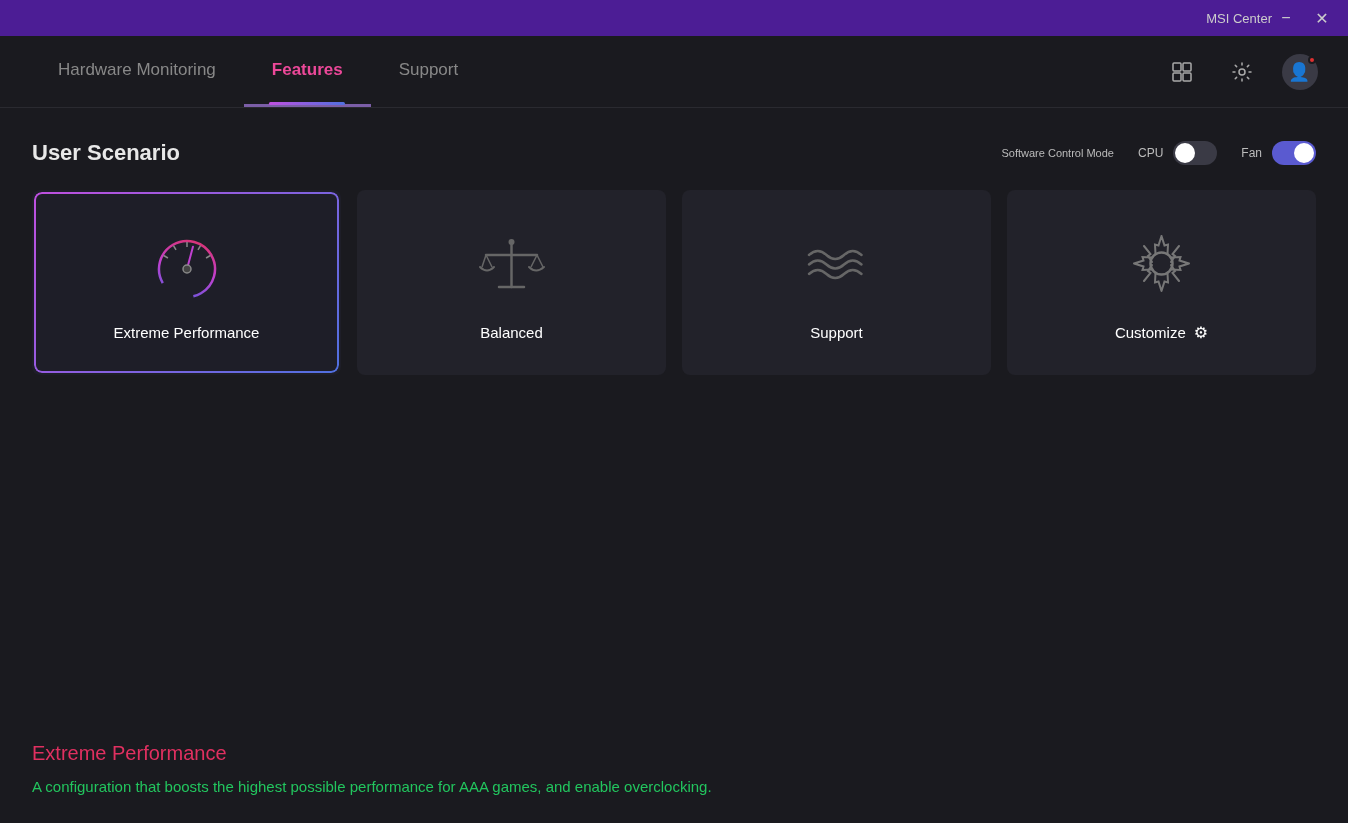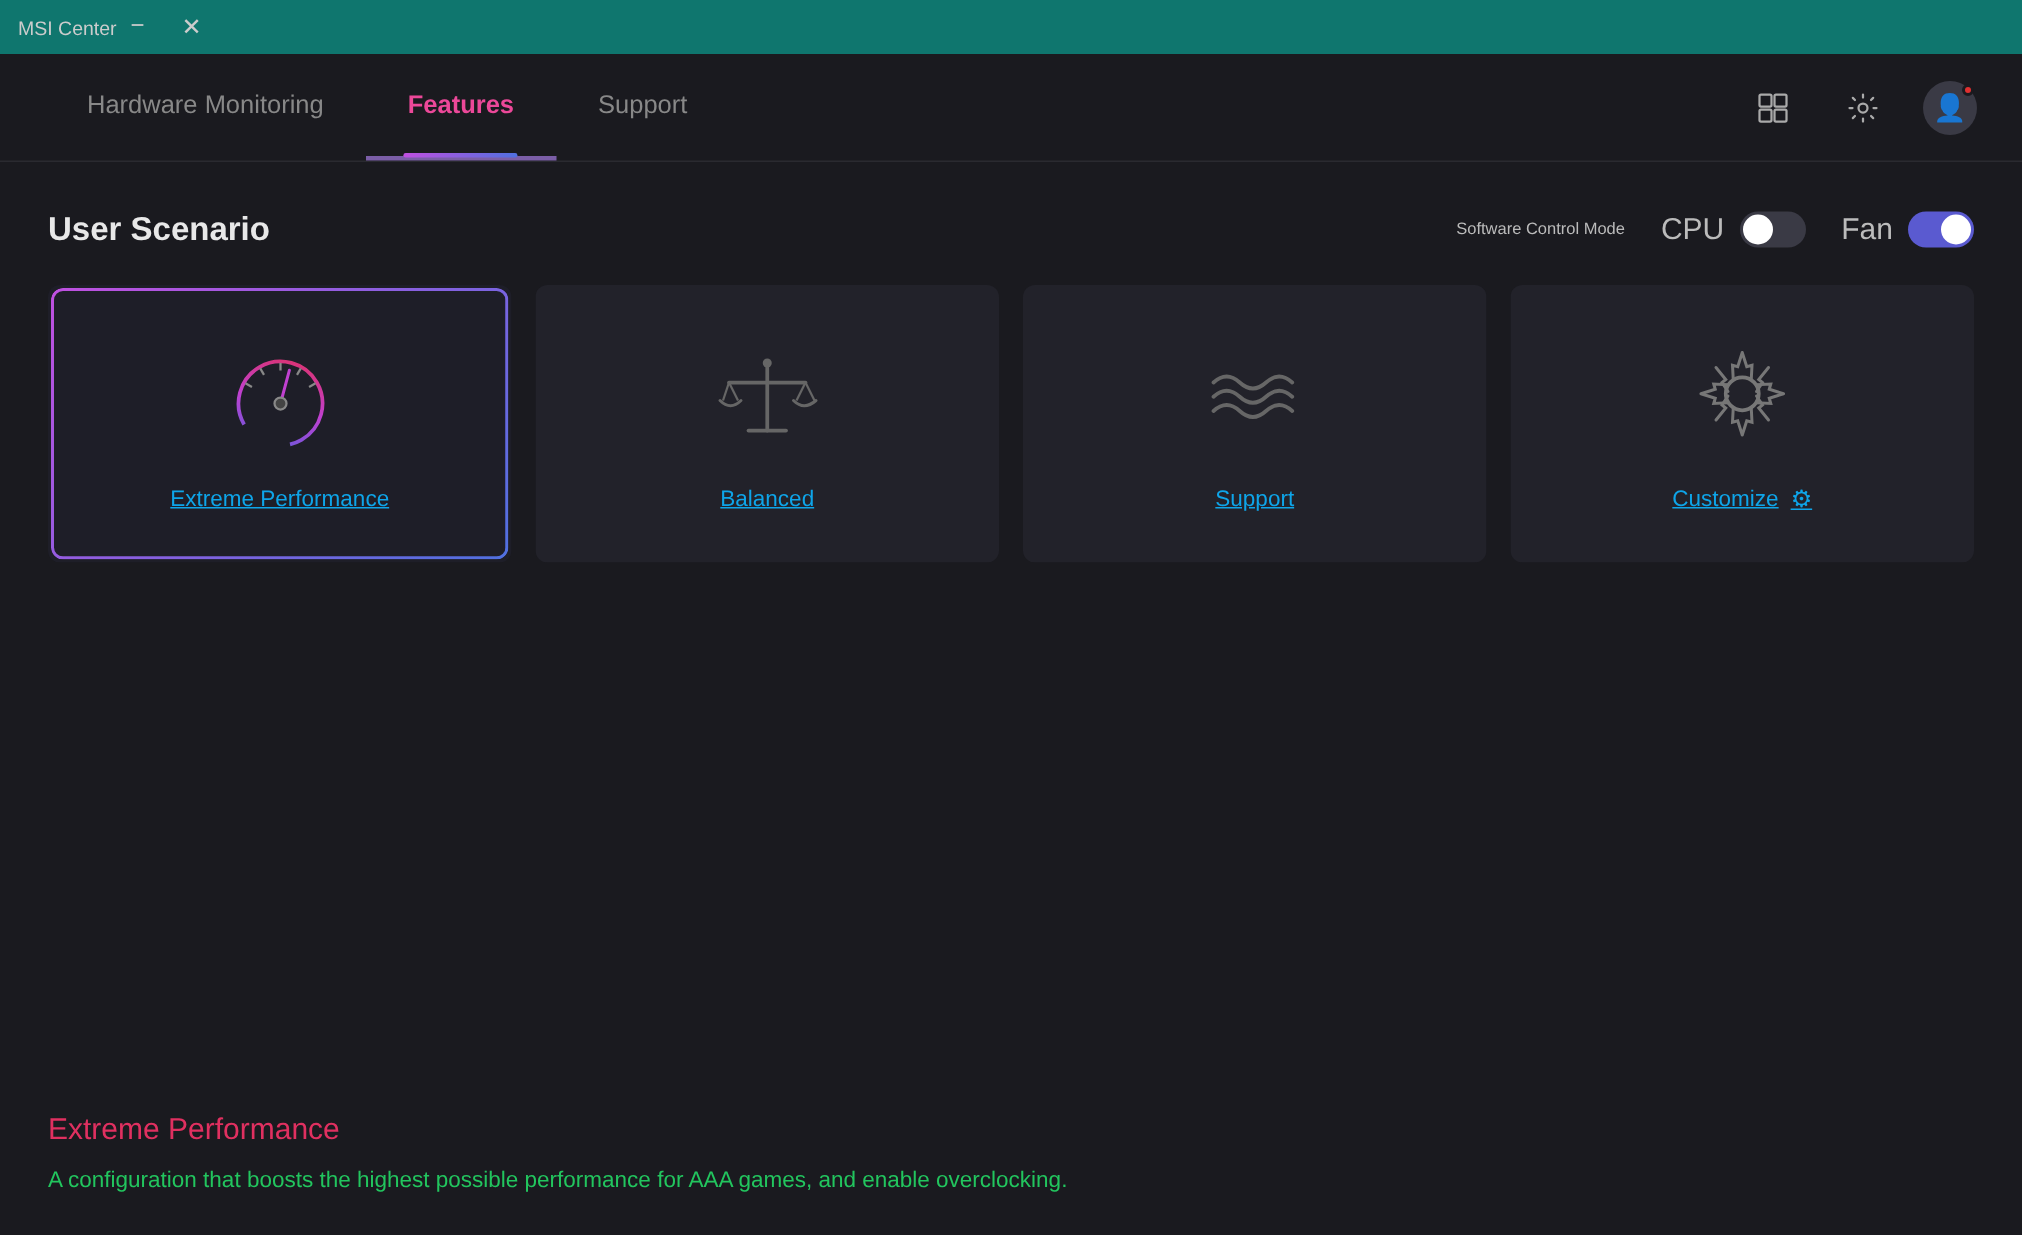--- a/index.html
+++ b/index.html
@@ -7,25 +7,25 @@
       background: #1a1a1f;
       color: #fff;
       font-family: 'Segoe UI', Arial, sans-serif;
       width: 1348px;
       height: 823px;
       overflow: hidden;
     }
 
     
     .title-bar {
-      background: #0f766e;
+      background: #4c1d95;
       height: 36px;
       display: flex;
       align-items: center;
-      justify-content: flex-start;
+      justify-content: flex-end;
       padding: 16px 12px;
       user-select: none;
     }
     .title-bar-title {
       font-size: 13px;
       color: #ccc;
     }
     .title-bar-controls {
       display: flex;
       gap: 8px;
@@ -156,21 +156,21 @@
     .control-mode-label {
       font-size: 11px;
       color: #bbb;
     }
     .toggle-group {
       display: flex;
       align-items: center;
       gap: 10px;
     }
     .toggle-label {
-      font-size: 20px;
+      font-size: 12px;
       color: #bbb;
     }
     .toggle {
       width: 44px;
       height: 24px;
       border-radius: 12px;
       position: relative;
       cursor: pointer;
     }
     .toggle.off {
@@ -229,25 +229,24 @@
     }
     .card-icon {
       width: 80px;
       height: 80px;
       display: flex;
       align-items: center;
       justify-content: center;
     }
     .card-label {
       font-size: 15px;
-      color: #0ea5e9;
+      color: #ffffff;
       display: flex;
       align-items: center;
       gap: 8px;
-      text-decoration: underline;
     }
     .card-label .gear-small {
       font-size: 16px;
     }
 
     
     .description-area {
       margin-top: auto;
     }
     .desc-title {

